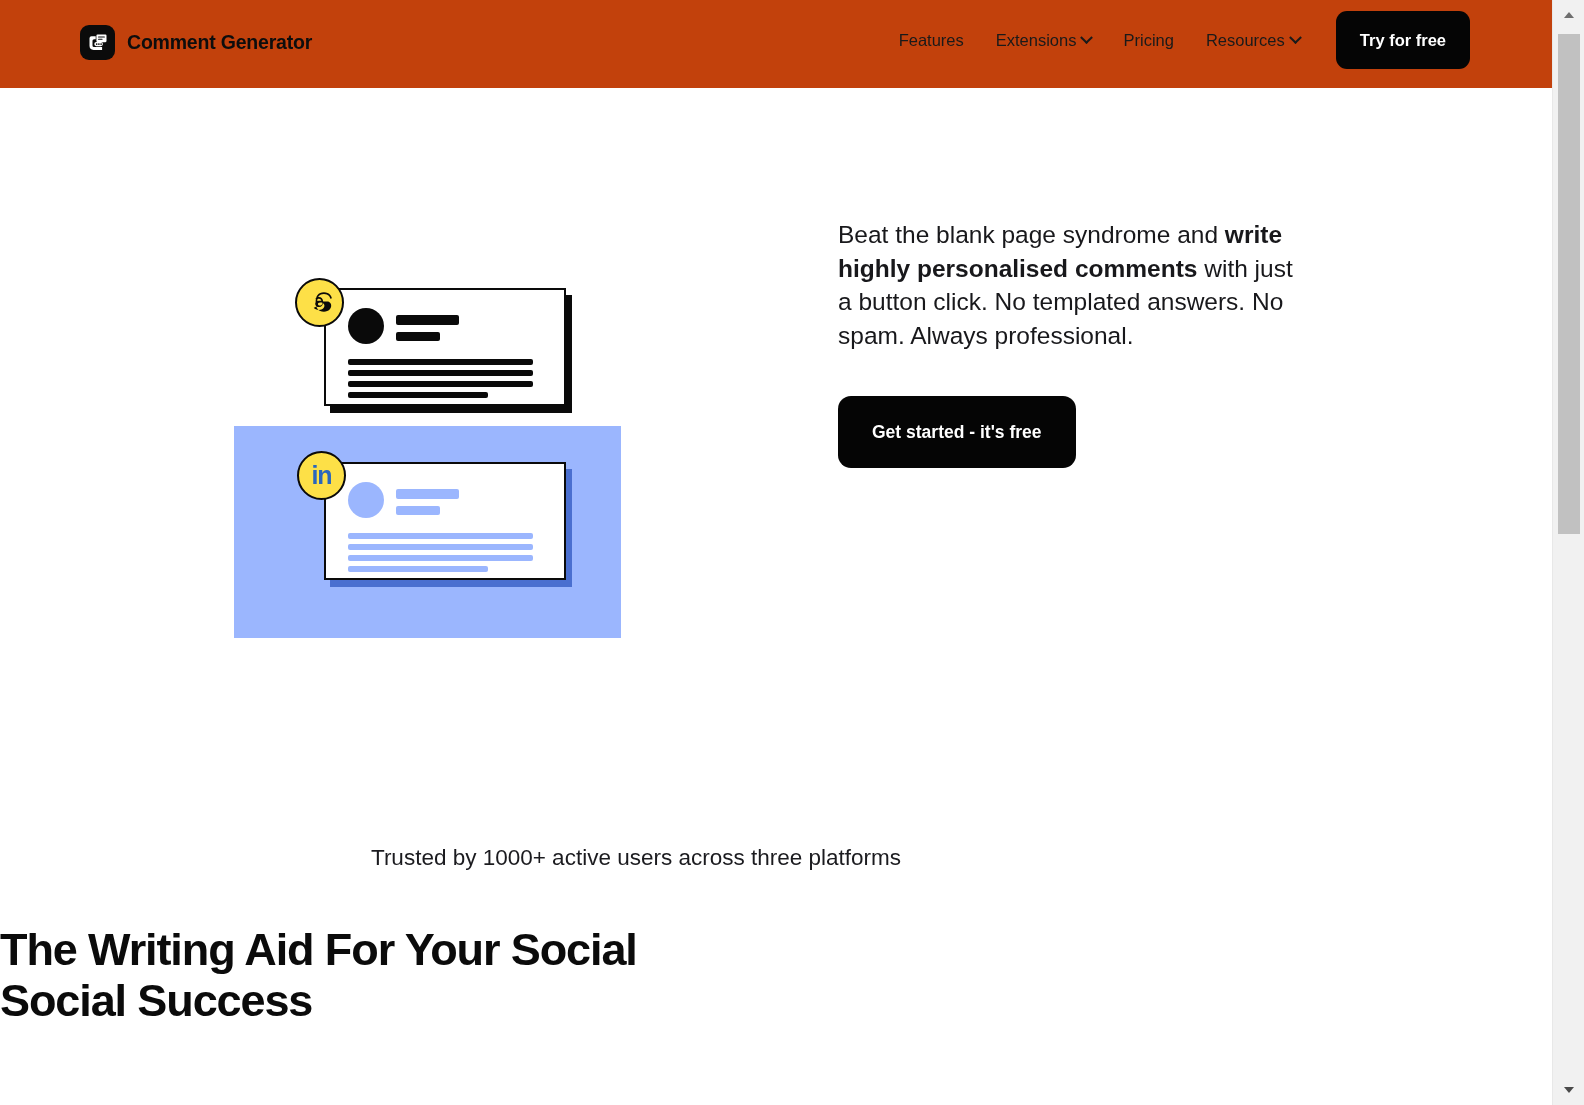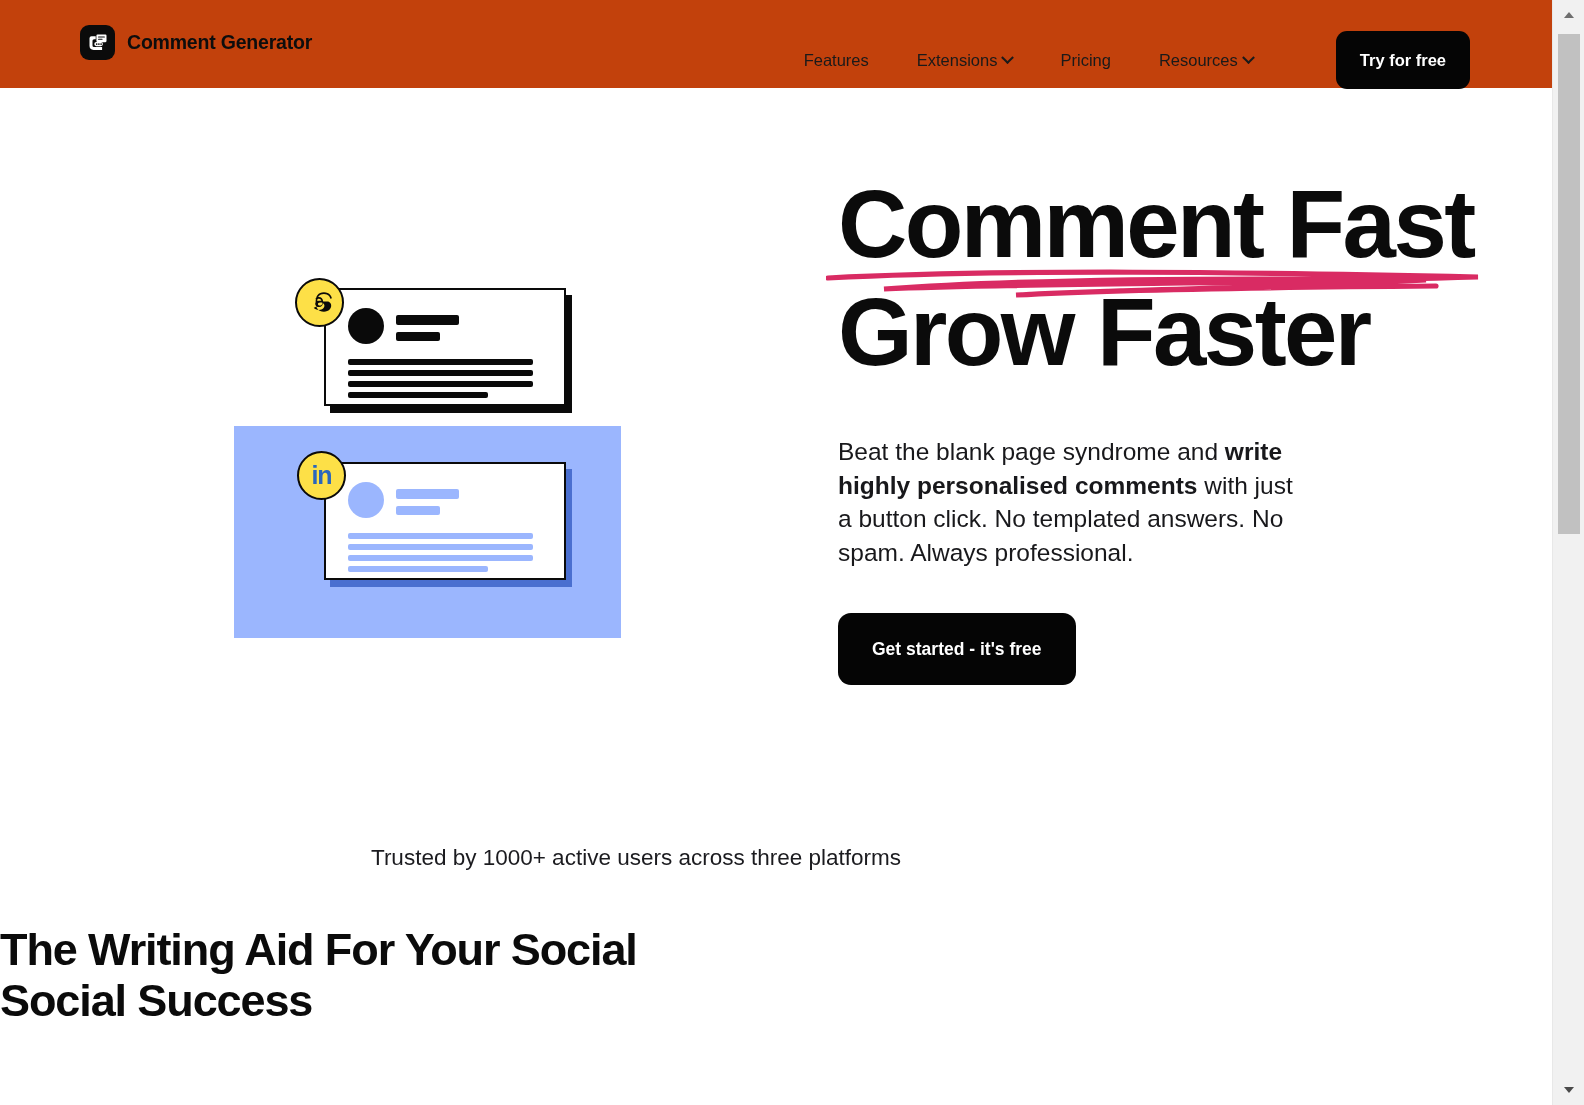--- a/index.html
+++ b/index.html
@@ -67,25 +67,25 @@
     font-size: 19.5px;
     font-weight: 700;
     color: #0d0d0d;
     letter-spacing: -0.2px;
     white-space: nowrap;
   }
 
   .main-nav {
     position: absolute;
     right: 82px;
-    top: 30px;
+    top: 10px;
     height: 60px;
     display: flex;
     align-items: center;
-    gap: 16px;
+    gap: 0;
   }
 
   .nav-link {
     display: flex;
     align-items: center;
     gap: 6px;
     font-size: 16.5px;
     color: #1a1a1a;
     text-decoration: none;
     padding: 10px 16px;
@@ -96,21 +96,21 @@
   .chev {
     display: inline-block;
     width: 9px; height: 9px;
     border-right: 2px solid #1a1a1a;
     border-bottom: 2px solid #1a1a1a;
     transform: rotate(45deg) translate(-2px,-2px);
     flex: none;
   }
 
   .btn-try {
-    margin-left: 51px;
+    margin-left: 20px;
     background: #050505;
     color: #ffffff;
     font-size: 16.5px;
     font-weight: 600;
     border: none;
     border-radius: 11px;
     padding: 0 24px;
     height: 58px;
     display: flex;
     align-items: center;
@@ -402,29 +402,20 @@
           </svg>
         </div>
 
         <div class="badge badge-linkedin">
           <span class="li-text">in</span>
         </div>
       </div>
 
       <div class="hero-copy">
 
-        <h1 class="headline">
-          <span class="headline-line">Comment Fast</span>
-
-          <svg class="scribble" viewBox="0 0 655 32" preserveAspectRatio="none">
-            <path d="M2 12 C 180 3, 420 6, 652 11 C 430 18, 200 17, 58 23 C 210 12, 430 12, 600 14 C 460 22, 300 23, 190 29 C 300 23, 480 21, 610 20" fill="none" stroke="#d92b63" stroke-width="5.2" stroke-linecap="round"></path>
-          </svg>
-
-          <span class="headline-line">Grow Faster</span>
-        </h1>
 
         <p class="hero-sub">
           <span>Beat the blank page syndrome and </span><b>write highly personalised comments</b><span> with just a button click. No templated answers. No spam. Always professional.</span>
         </p>
 
         <button class="btn-cta">Get started - it's free</button>
       </div>
     </section>
 
     <p class="trust-row">Trusted by 1000+ active users across three platforms</p>

